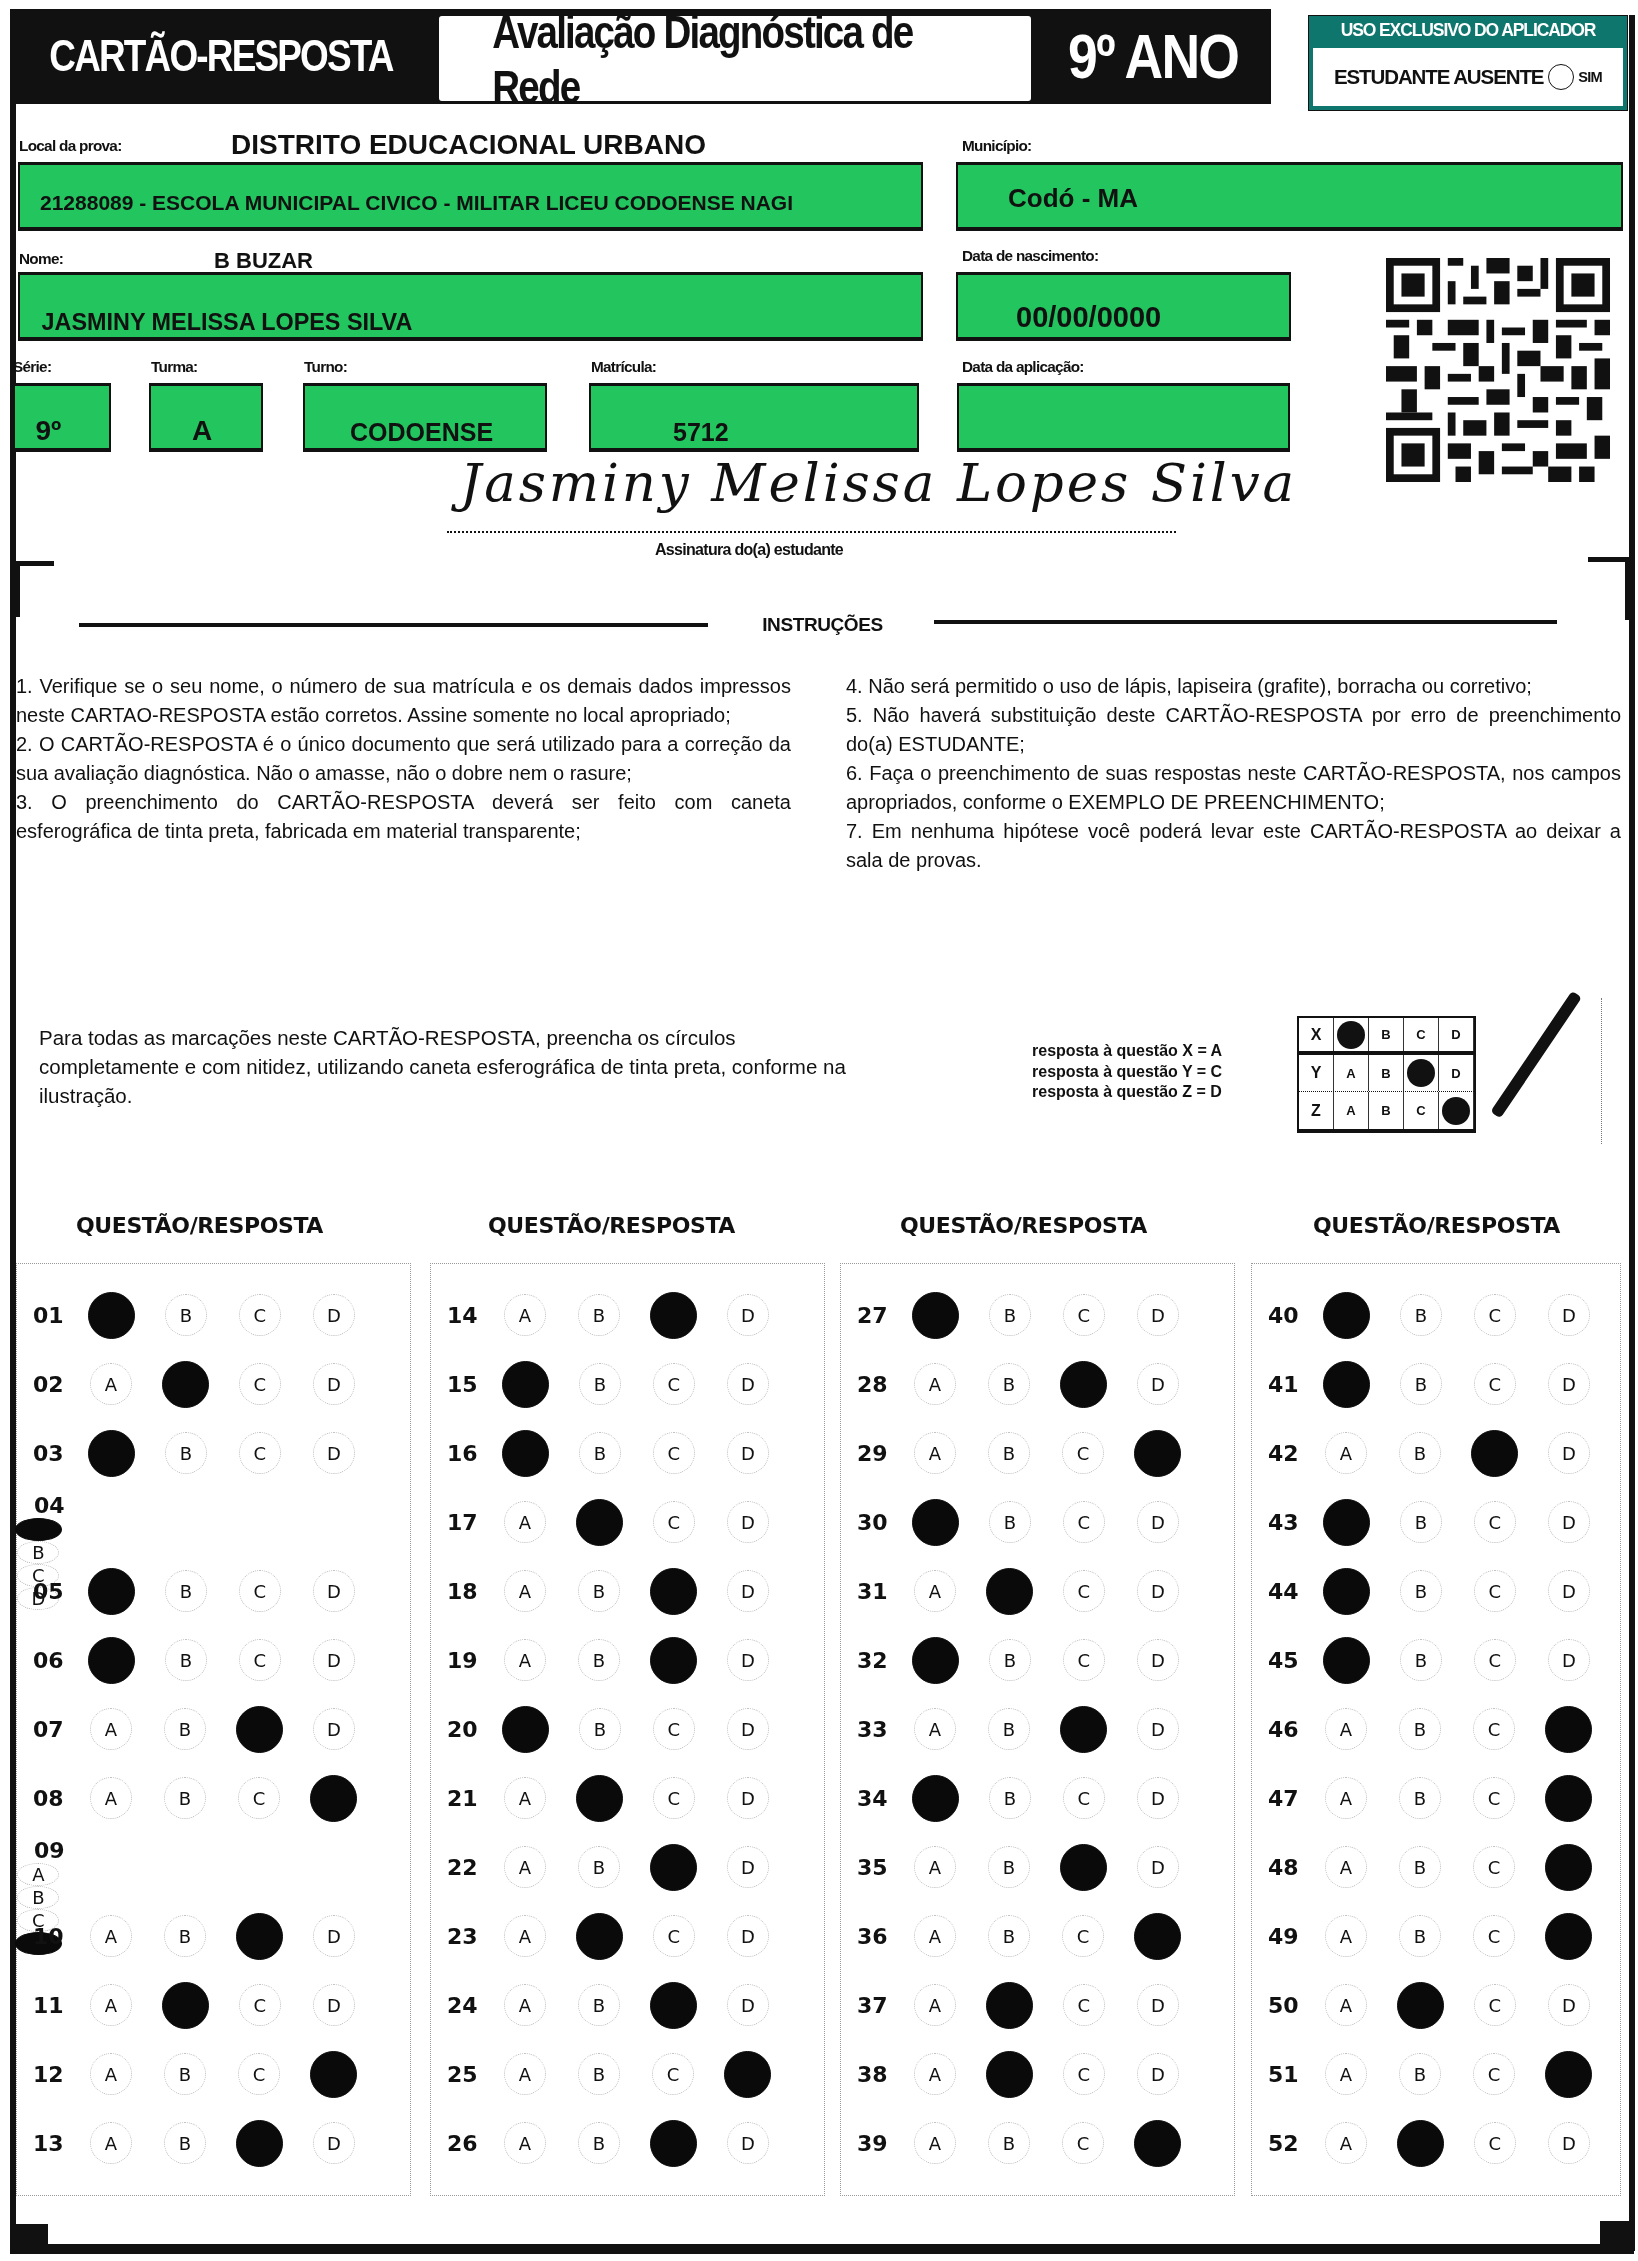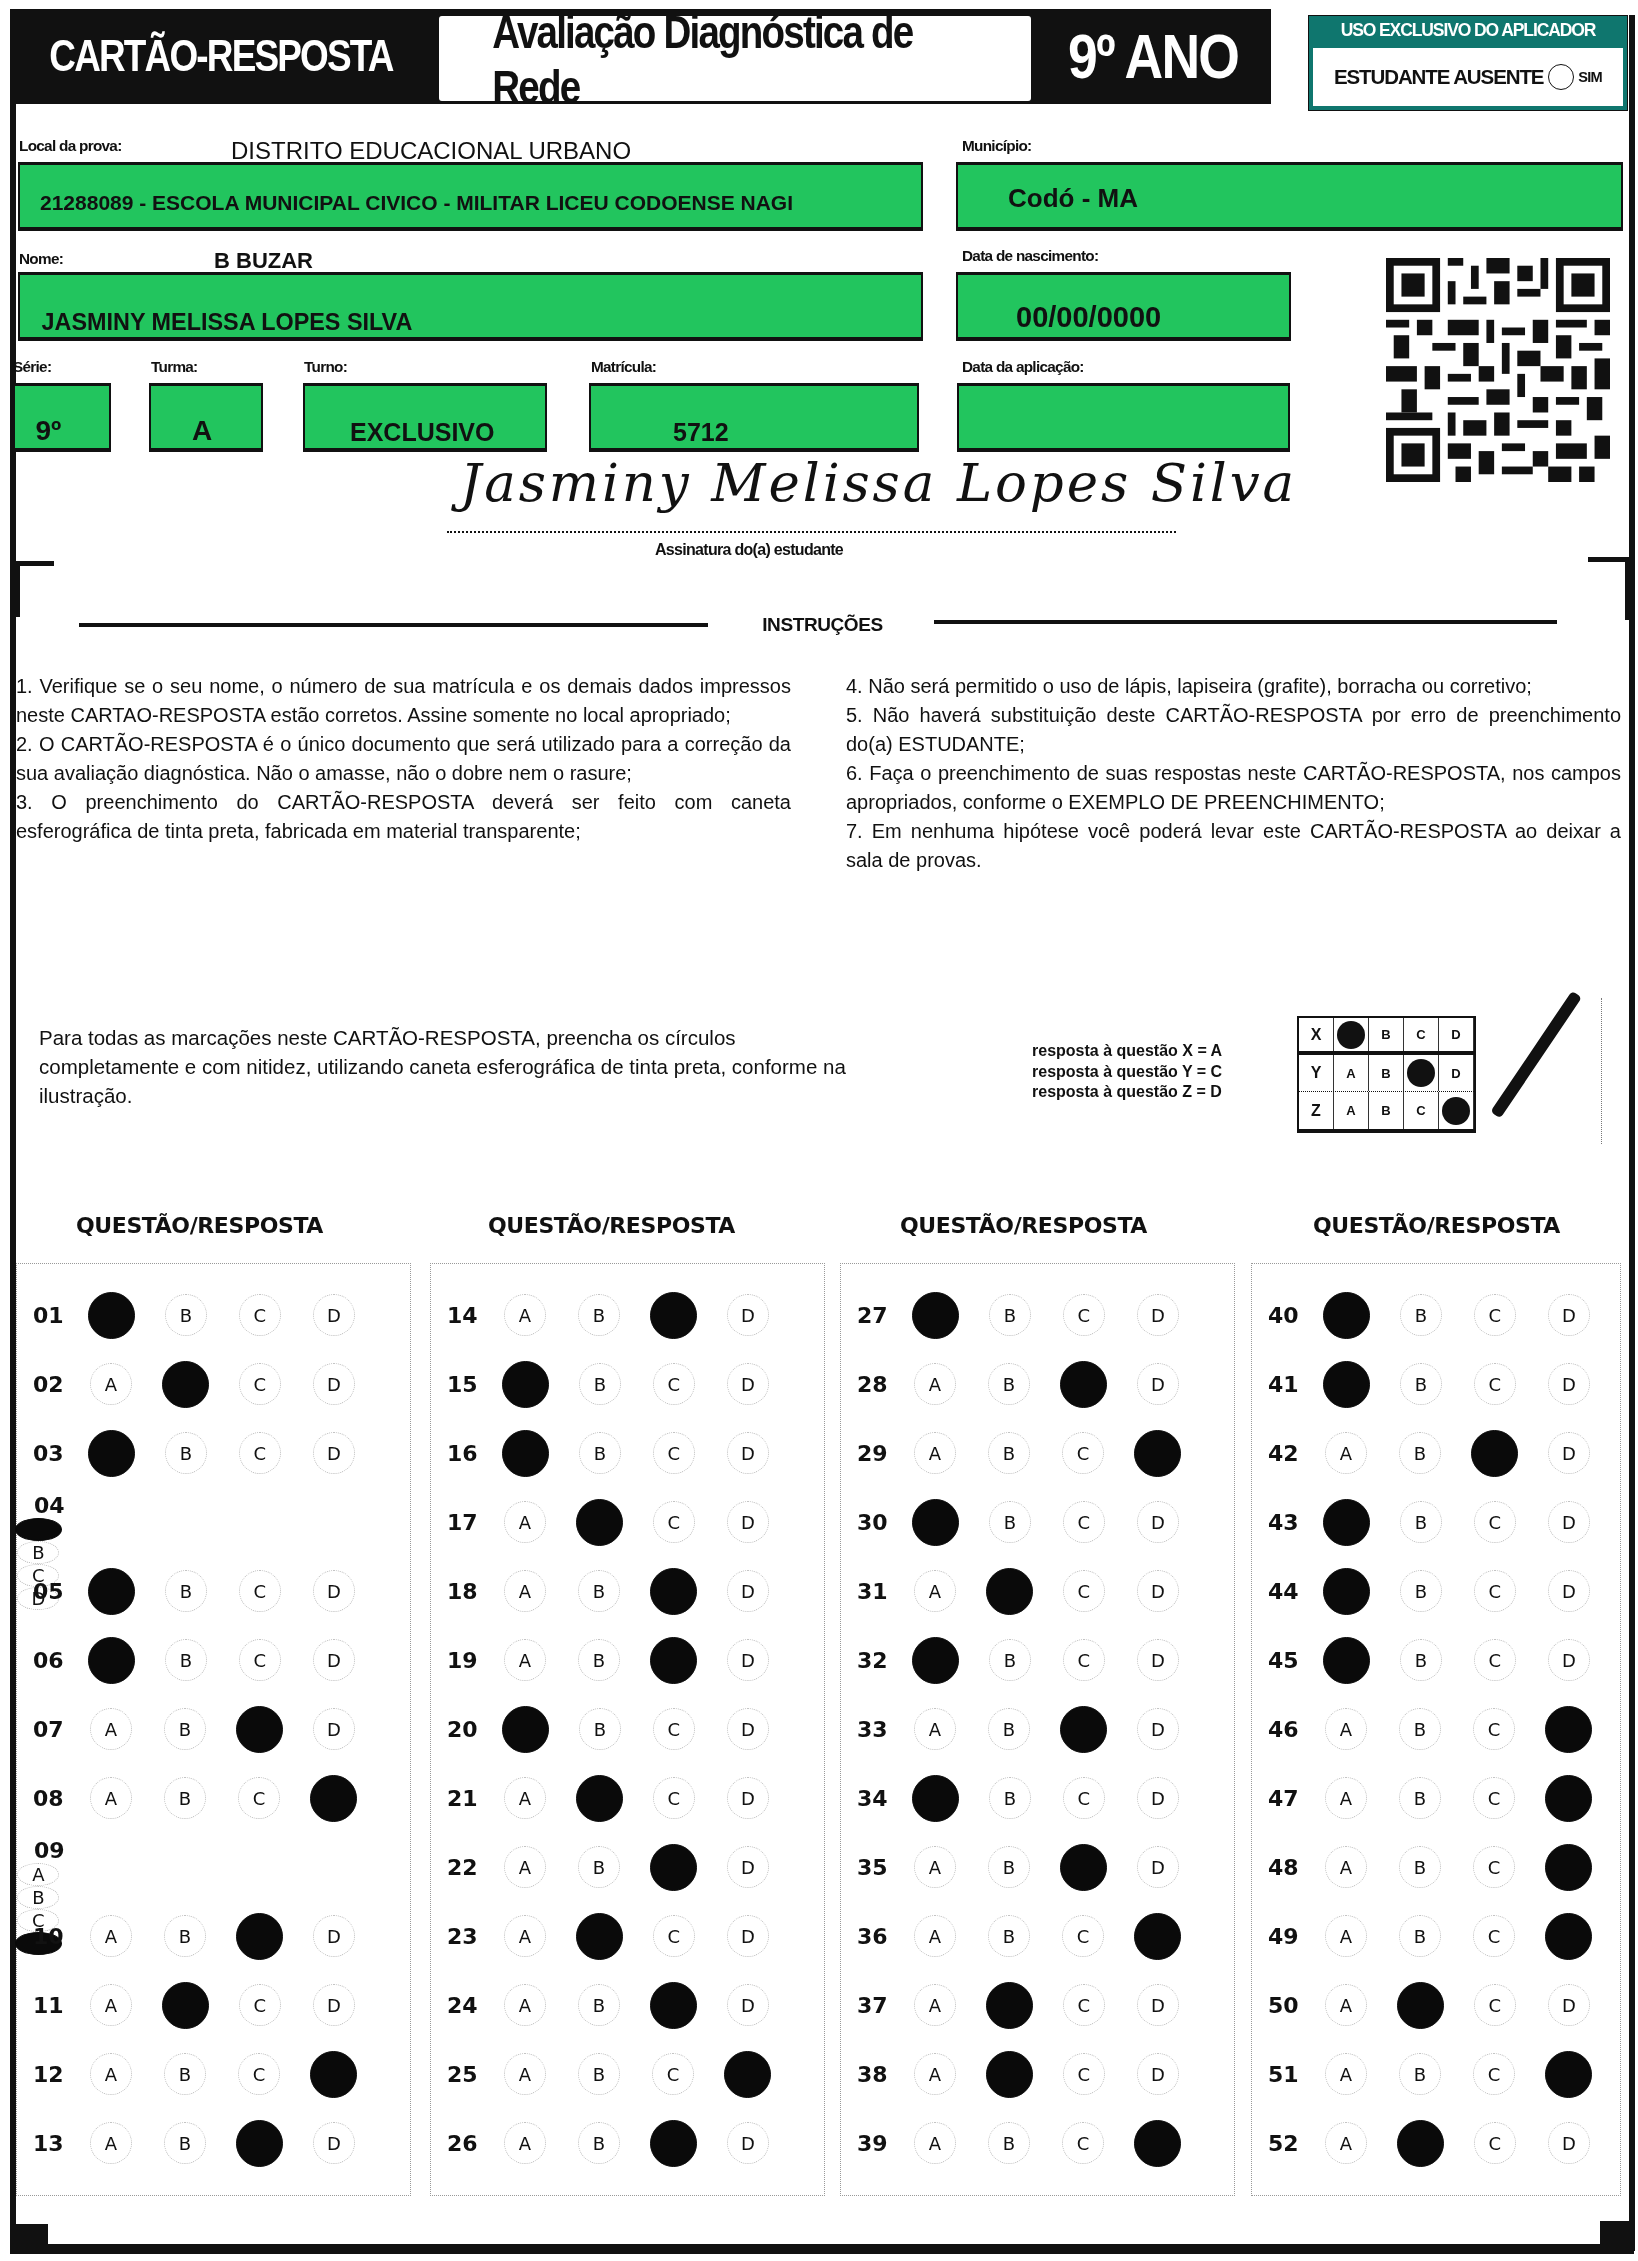--- a/index.html
+++ b/index.html
@@ -28,21 +28,21 @@
   .apl-inner { position: absolute; top: 32px; left: 4.4px; right: 4.4px; bottom: 4.4px; background: #fff;
     display: flex; align-items: center; justify-content: center; gap: 4.4px; }
   .apl-label { font-weight: bold; font-size: 20.5px; letter-spacing: -1.1px; }
   .apl-bubble { width: 26px; height: 26px; border: 1.5px solid #111; border-radius: 50%; }
   .apl-sim { font-weight: bold; font-size: 14.6px; letter-spacing: -0.7px; }
 
   
   .lbl { position: absolute; font-weight: bold; font-size: 15.3px; letter-spacing: -0.7px; }
   .box { position: absolute; border: 2.9px solid #111; border-top-width: 3.7px; border-bottom-width: 4.4px; background: #22c55e; }
   .box-val { position: absolute; font-weight: bold; font-size: 24px; }
-  .district { position: absolute; left: 231px; top: 137px; font-weight: normal; font-size: 24px; }
+  .district { position: absolute; left: 231px; top: 129px; font-weight: bold; font-size: 28px; }
   .bbuzar { position: absolute; left: 167px; top: 248px; font-weight: bold; font-size: 22px; margin-left: 47px; }
 
   .qr { position: absolute; left: 1386px; top: 256px; width: 224px; height: 228px; }
 
   
   .sig-line { position: absolute; left: 447px; top: 531px; width: 729px; border-bottom: 2.2px dotted #111; }
   .sig-text { position: absolute; left: 460px; top: 452px; font-family: "DejaVu Serif", serif; font-style: italic;
     font-size: 53px; color: #111; letter-spacing: 2.9px; }
   .sig-caption { position: absolute; left: 655px; top: 541px; font-weight: bold; font-size: 16px; letter-spacing: -0.7px; }
 
@@ -200,21 +200,21 @@
 <div class="lbl" style="left:13px; top:358px;">Série:</div>
 <div class="box" style="left:13px; top:383px; width:98px; height:69px;">
   <div class="box-val" style="left:20.5px; top:29px; font-size:28px;">9º</div>
 </div>
 <div class="lbl" style="left:151px; top:358px;">Turma:</div>
 <div class="box" style="left:149px; top:383px; width:114px; height:69px;">
   <div class="box-val" style="left:41px; top:29px; font-size:28px;">A</div>
 </div>
 <div class="lbl" style="left:304px; top:358px;">Turno:</div>
 <div class="box" style="left:303px; top:383px; width:244px; height:69px;">
-  <div class="box-val" style="left:45px; top:32px; font-size:25px;">EXCLUSIVO</div>
+  <div class="box-val" style="left:45px; top:32px; font-size:25px;">CODOENSE</div>
 </div>
 <div class="lbl" style="left:591px; top:358px;">Matrícula:</div>
 <div class="box" style="left:589px; top:383px; width:330px; height:69px;">
   <div class="box-val" style="left:82px; top:32px; font-size:25px;">5712</div>
 </div>
 <div class="lbl" style="left:962px; top:358px;">Data da aplicação:</div>
 <div class="box" style="left:957px; top:383px; width:333px; height:69px;">
   <div class="box-val" style="left:29px; top:29px;"></div>
 </div>
 

